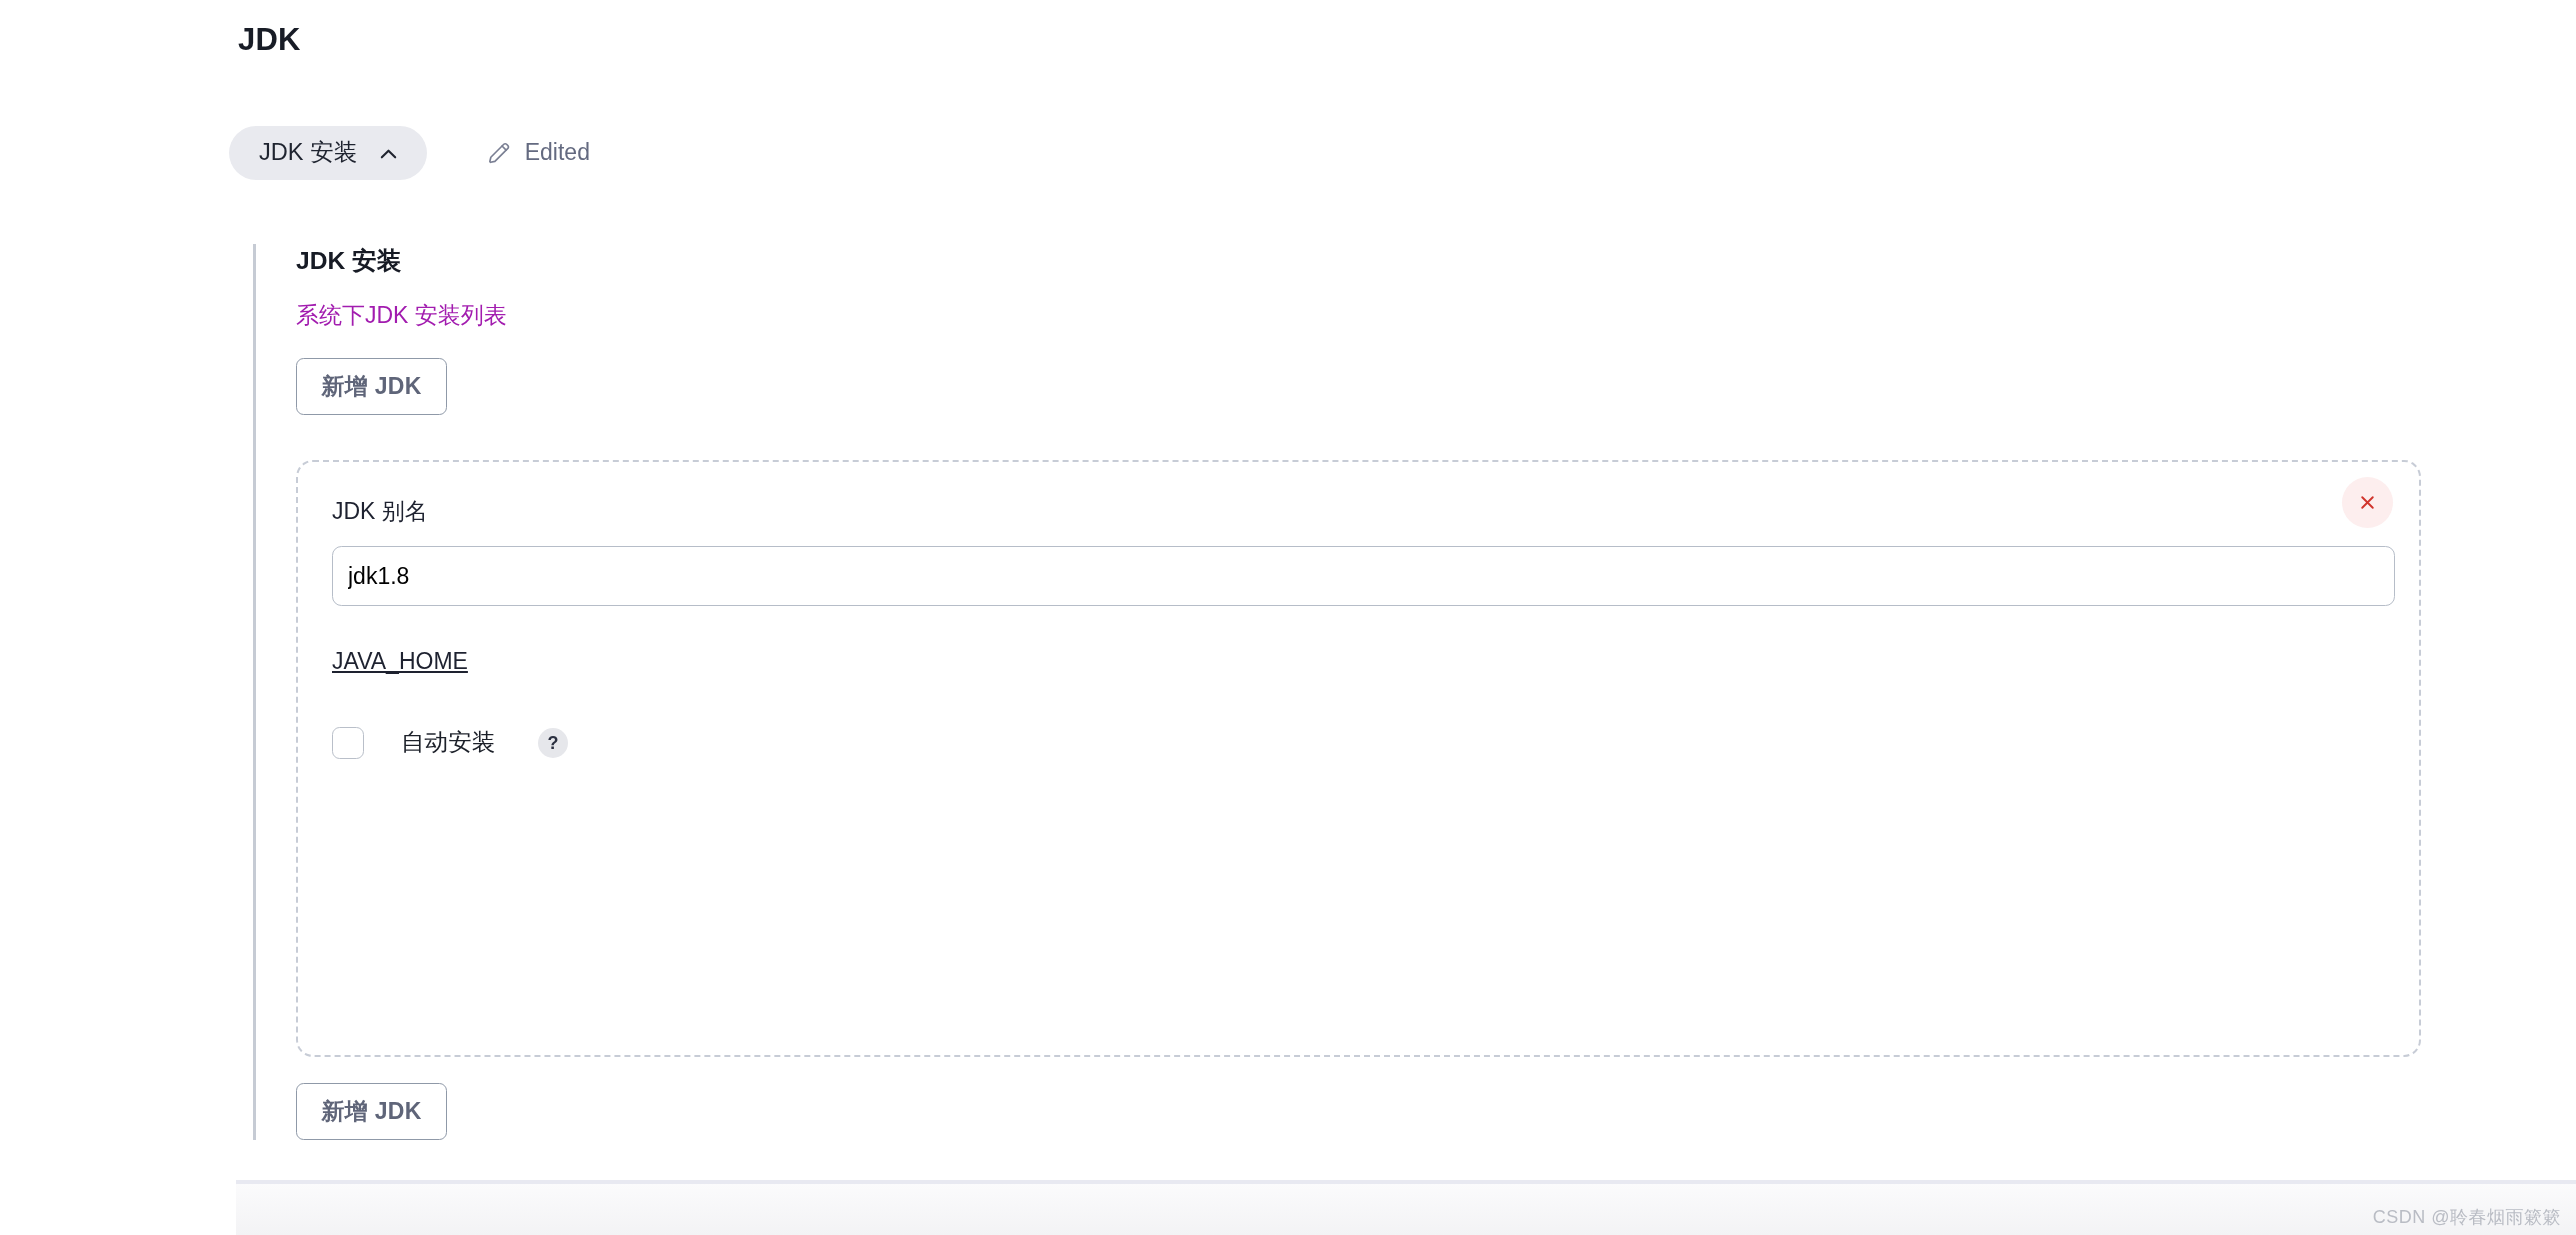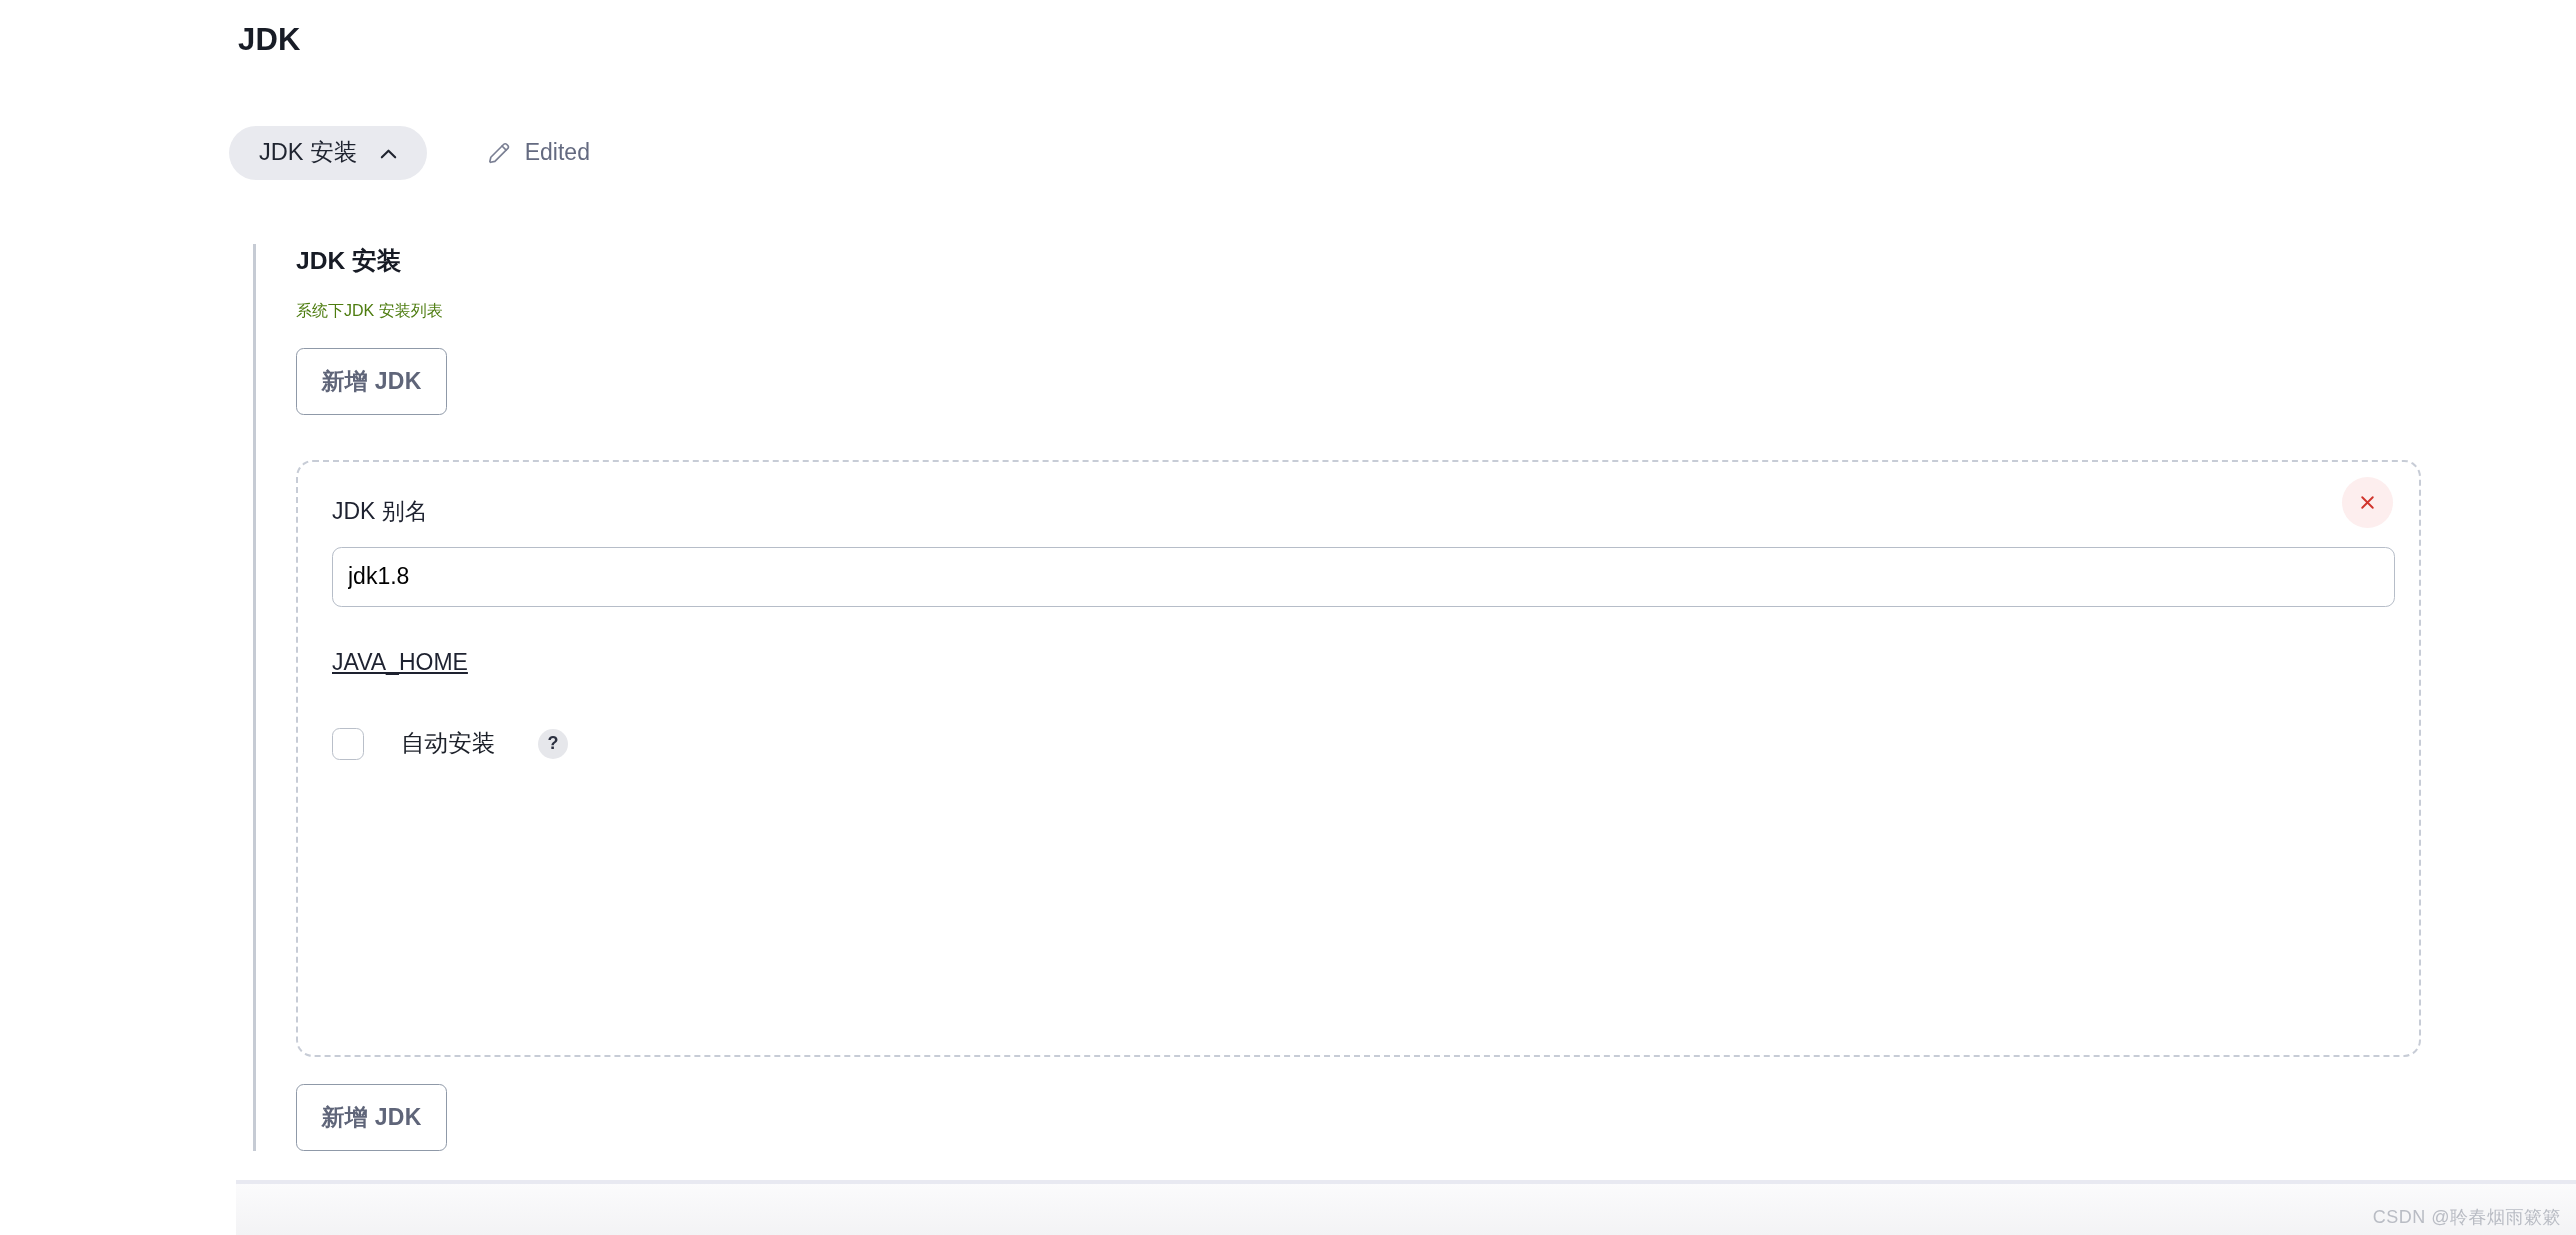--- a/index.html
+++ b/index.html
@@ -83,33 +83,33 @@
     padding-left: 40px;
   }
   .section-heading {
     font-size: 24.6px;
     font-weight: bold;
     color: #171b25;
     margin: 0 0 0 0;
     line-height: 1.35;
   }
   .section-desc {
-    font-size: 16px;
-    color: #4d7c0f;
+    font-size: 23px;
+    color: #a21caf;
     margin-top: 23px;
     line-height: 1.35;
   }
 
   .btn-outline {
     display: inline-flex;
     align-items: center;
     justify-content: center;
     margin-top: 26.4px;
     padding: 0 20px;
-    height: 67px;
+    height: 57px;
     min-width: 151px;
     background: #ffffff;
     border: 1.9px solid #8f99a8;
     border-radius: 7.6px;
     color: #5f6579;
     font-size: 23px;
     font-weight: bold;
     font-family: "Liberation Sans", "DejaVu Sans", sans-serif;
     cursor: pointer;
     line-height: 1;

